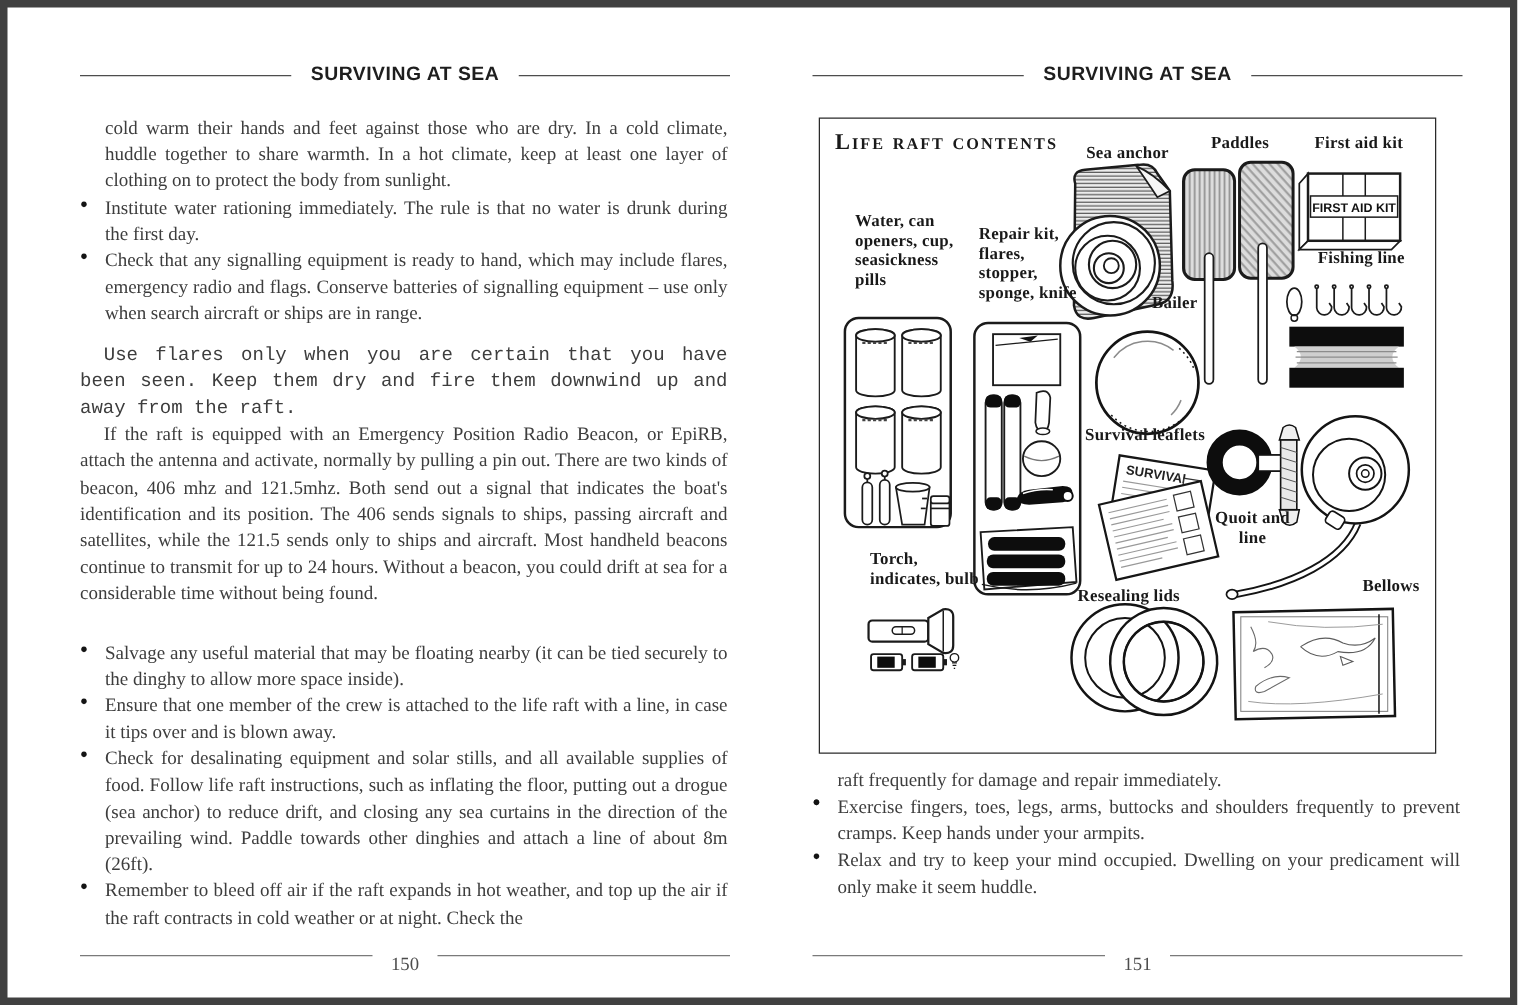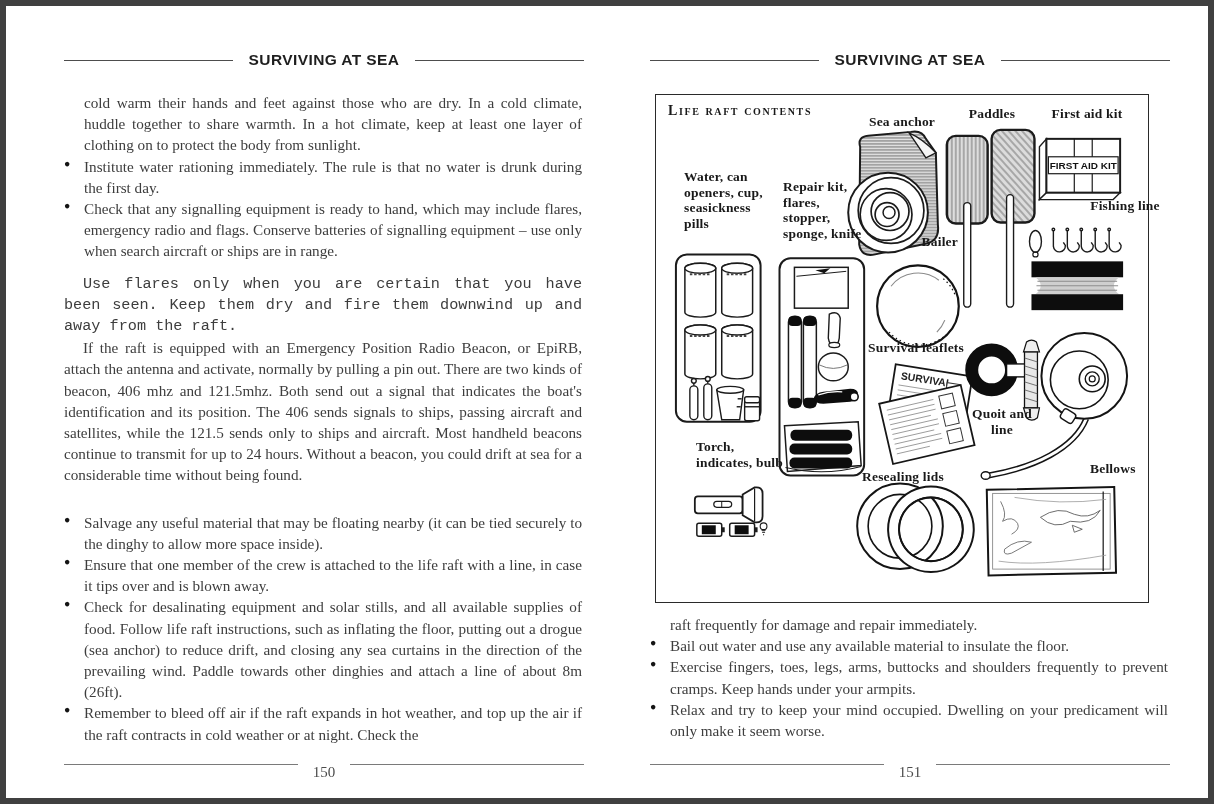--- a/index.html
+++ b/index.html
@@ -24,31 +24,31 @@
   .sp1{margin-top:12px;font-family:Liberation Mono, monospace;}
   .sp2{margin-top:26px;}
 
   .folio{position:absolute;top:758px;left:0;right:0;display:flex;gap:15px;}
   .folio .rule{flex:1;height:1px;background:#7a7a7a;}
   .pagenum{font-size:15px;color:#4c4c4c;}
 
   .figure-box{position:absolute;left:5px;top:88px;width:494px;height:509px;border:1.6px solid #2a2a2a;
               box-sizing:border-box;background:#fff;}
   .figure-box svg{position:absolute;left:0;top:0;width:100%;height:100%;}
-  .fig-title{position:absolute;left:12px;top:8px;font-variant:small-caps;font-size:14px;font-weight:700;
+  .fig-title{position:absolute;left:12px;top:8px;font-variant:small-caps;font-size:18px;font-weight:700;
              letter-spacing:1.6px;color:#191919;}
   .fig-label{position:absolute;font-weight:700;font-size:13.5px;line-height:1.16;color:#191919;letter-spacing:.2px;}
   .lc{text-align:center;}
   .l-sea{left:196px;top:19px;width:100px;}
   .l-pad{left:296px;top:11px;width:80px;}
   .l-fak{left:378px;top:11px;width:106px;}
   .l-wat{left:28px;top:74px;width:94px;}
   .l-rep{left:127px;top:84px;width:82px;}
   .l-bai{left:240px;top:139px;width:62px;text-align:right;}
-  .l-fis{left:400px;top:103px;width:98px;padding-left:20px;}
+  .l-fis{left:364px;top:103px;width:98px;padding-left:20px;}
   .l-sur{left:212px;top:245px;width:130px;}
   .l-quo{left:316px;top:311px;width:60px;}
   .l-bel{left:434px;top:366px;width:60px;}
   .l-tor{left:40px;top:344px;width:88px;}
   .l-res{left:206px;top:374px;width:120px;}
 </style>
 </head>
 <body>
 
 <div class="spread">
@@ -365,29 +365,28 @@
       <div class="fig-label lc l-quo">Quoit and line</div>
       <div class="fig-label l-bel">Bellows</div>
       <div class="fig-label l-tor">Torch, indicates, bulb</div>
       <div class="fig-label l-res">Resealing lids</div>
     </figure>
 
     <div class="text-block tb-right">
       <p class="cont">raft frequently for damage and repair immediately.</p>
       <div class="bullet">
         <span class="dot">●</span>
-        <span>Bail out water and use any available material to insulate the floor.</span>
       </div>
       <div class="bullet">
         <span class="dot">●</span>
         <span>Exercise fingers, toes, legs, arms, buttocks and shoulders frequently to prevent cramps. Keep hands under your armpits.</span>
       </div>
       <div class="bullet">
         <span class="dot">●</span>
-        <span>Relax and try to keep your mind occupied. Dwelling on your predicament will only make it seem worse.</span>
+        <span>Relax and try to keep your mind occupied. Dwelling on your predicament will only make it seem huddle.</span>
       </div>
     </div>
 
     <footer class="folio">
       <span class="rule"></span>
       <span class="pagenum">151</span>
       <span class="rule"></span>
     </footer>
   </section>
 </div>

